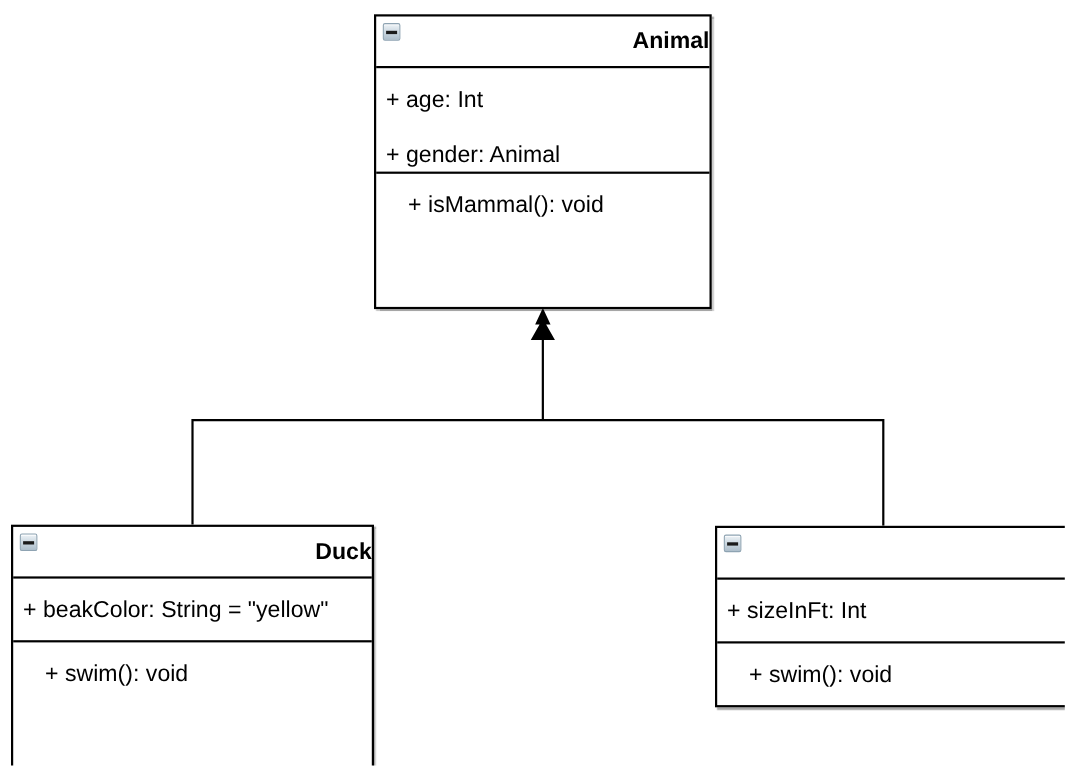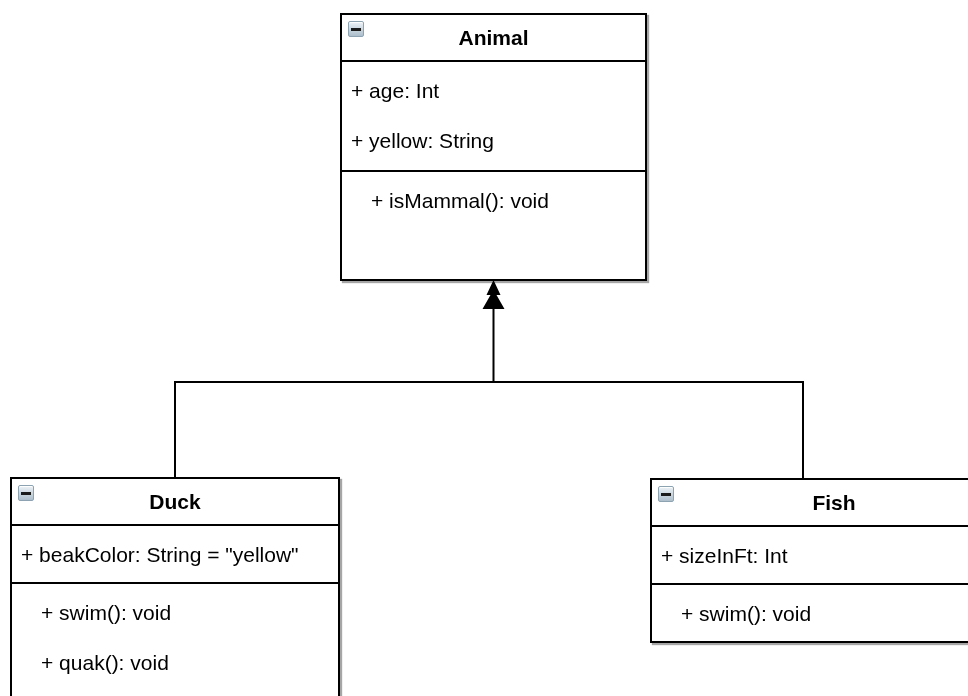--- a/index.html
+++ b/index.html
@@ -32,21 +32,21 @@
     flex-direction: column;
   }
   .uml-title {
     position: relative;
     flex: 0 0 auto;
     height: 47px;
     box-sizing: border-box;
     border-bottom: 2px solid #000000;
     display: flex;
     align-items: center;
-    justify-content: center;
+    justify-content: flex-end;
     font-weight: bold;
     font-size: 21px;
     white-space: nowrap;
   }
   .collapse-btn {
     position: absolute;
     left: 6px;
     top: 6px;
     width: 16px;
     height: 16px;
@@ -96,42 +96,41 @@
   <polygon points="493.5,280 486.5,295 490.5,295 482.5,309 504.5,309 496.5,295 500.5,295" fill="#000000"></polygon>
 </svg>
 
 <div class="uml-class" style="left:340px; top:13px; width:307px; height:268px;">
   <div class="uml-title">
     <button class="collapse-btn">
       <span class="minus-glyph"></span>
     </button>
     <span>Animal</span>
   </div>
-  <div class="uml-section divided" style="height:110px;">
+  <div class="uml-section divided" style="height:96px;">
     <div class="uml-member">+ age: Int</div>
-    <div class="uml-member">+ yellow: String</div>
+    <div class="uml-member">+ gender: Animal</div>
   </div>
   <div class="uml-section fill">
     <div class="uml-member">+ isMammal(): void</div>
   </div>
 </div>
 
 <div class="uml-class" style="left:10px; top:477px; width:330px; height:273px;">
   <div class="uml-title">
     <button class="collapse-btn">
       <span class="minus-glyph"></span>
     </button>
     <span>Duck</span>
   </div>
   <div class="uml-section divided" style="height:58px;">
     <div class="uml-member">+ beakColor: String = "yellow"</div>
   </div>
   <div class="uml-section fill">
     <div class="uml-member">+ swim(): void</div>
-    <div class="uml-member">+ quak(): void</div>
   </div>
 </div>
 
 <div class="uml-class" style="left:650px; top:478px; width:368px; height:165px;">
   <div class="uml-title">
     <button class="collapse-btn">
       <span class="minus-glyph"></span>
     </button>
     <span>Fish</span>
   </div>

